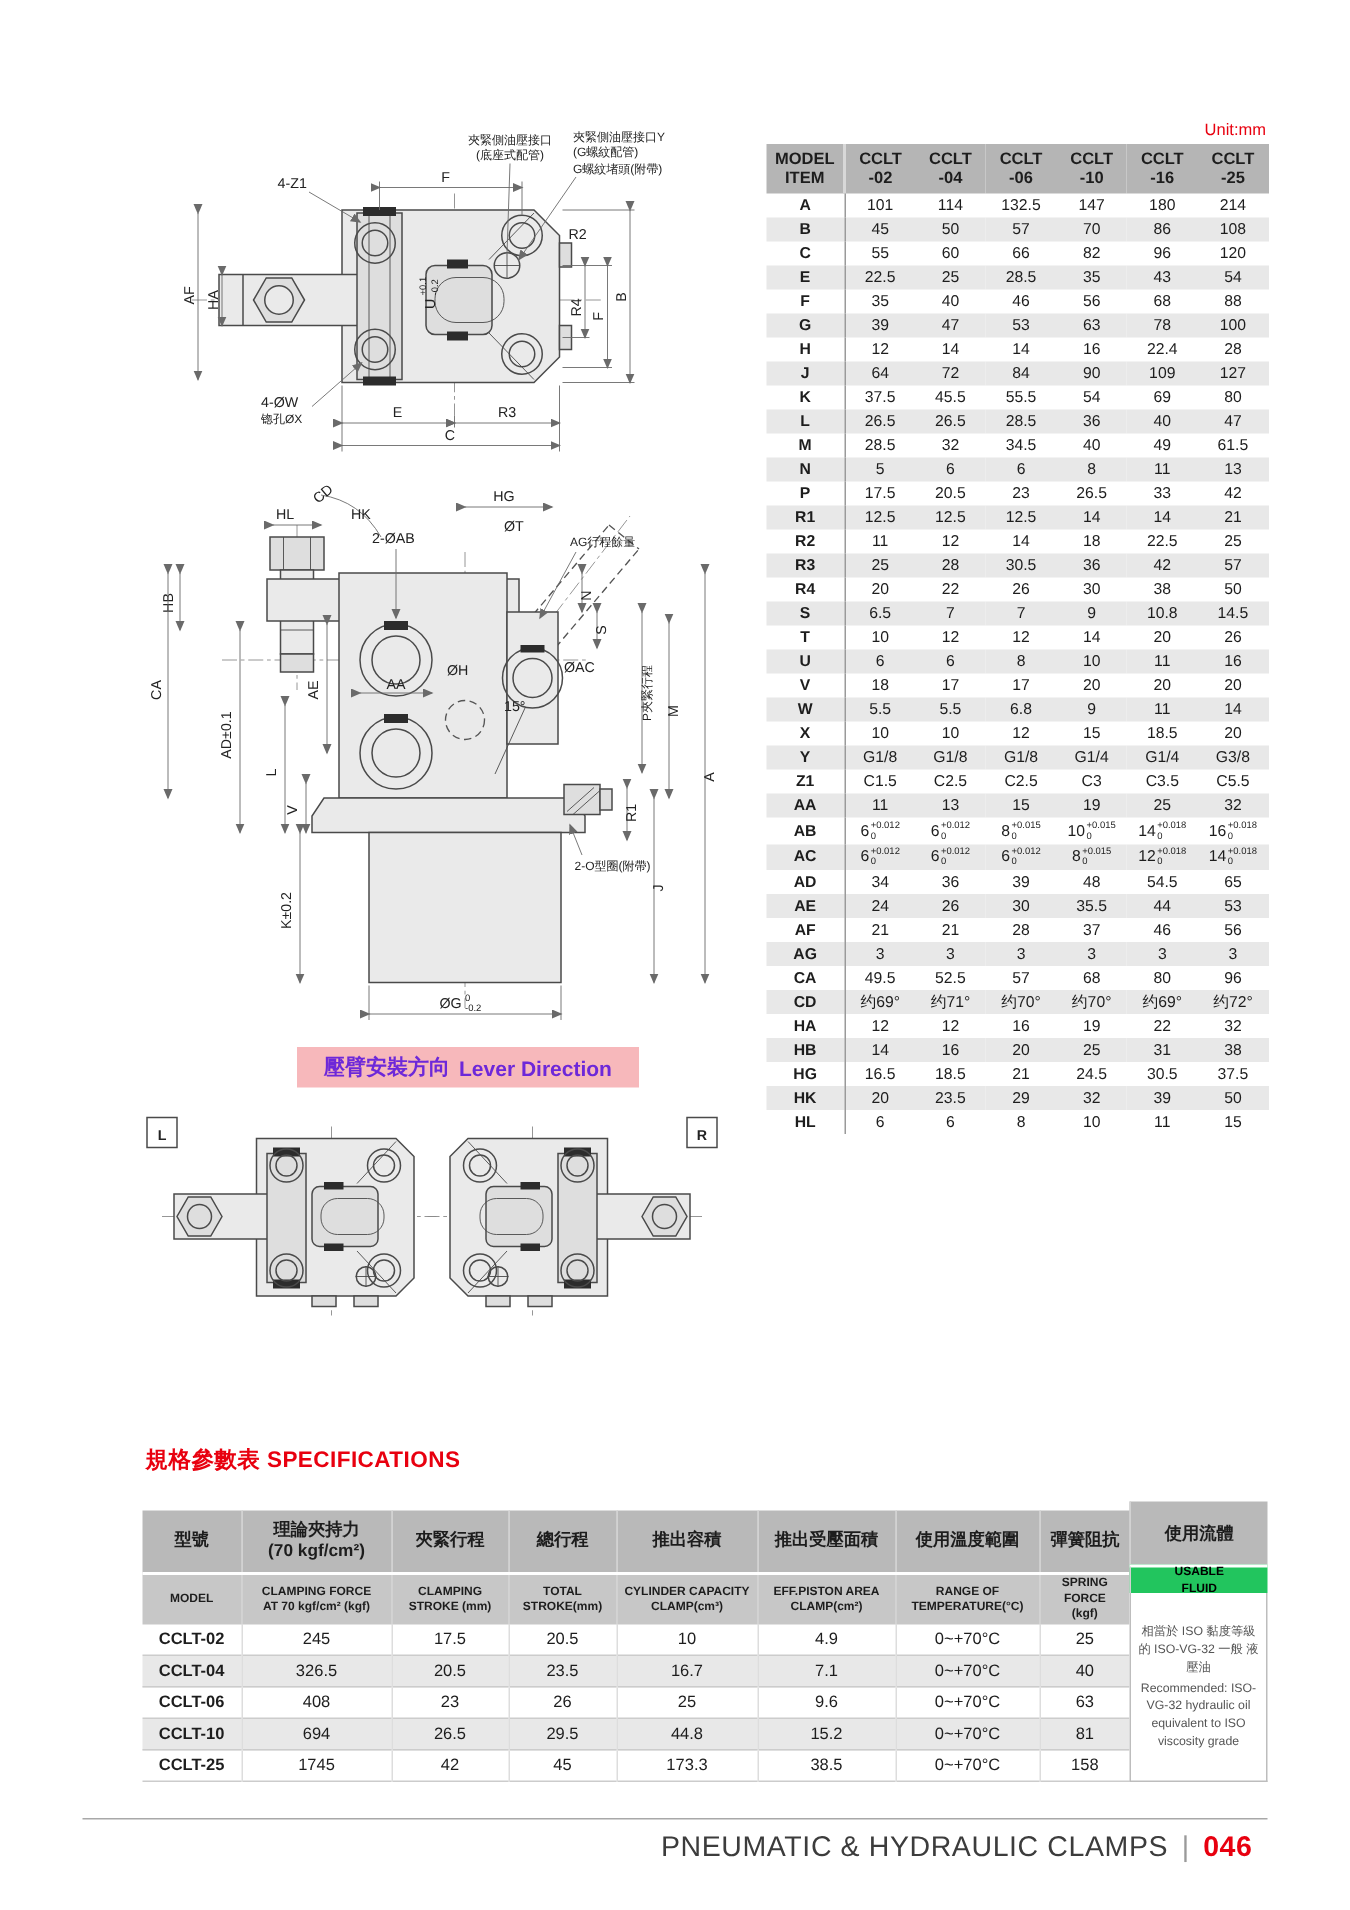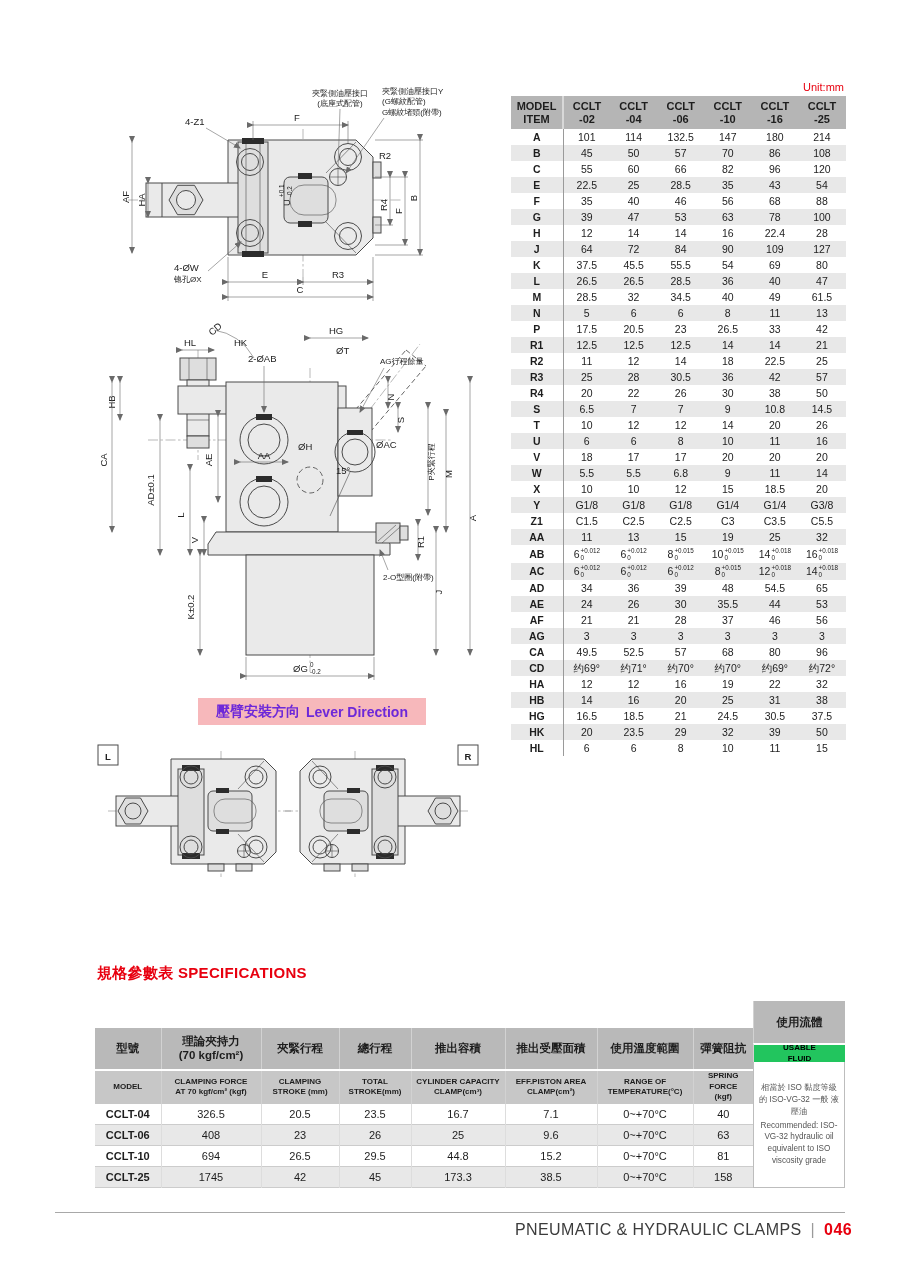--- a/index.html
+++ b/index.html
@@ -54,21 +54,21 @@
   .spec-table tbody td{font-size:11px}
   .spec-table tbody td,.spec-table tbody th{border-left:1px solid #dddddd}
   .spec-table tbody tr *:first-child{border-left:none}
   .fluid-col{width:92px;flex:0 0 92px}
   .fluid-th-zh{background:#b9b9b9;height:42px;display:flex;align-items:center;justify-content:center;font-size:11.5px;font-weight:bold;color:#1d1d1d;border-left:1px solid #d2d2d2}
   .fluid-th-en{background:#22c55e;height:19px;display:flex;align-items:center;justify-content:center;font-size:8px;font-weight:bold;white-space:pre-line;text-align:center;line-height:1.3;border-top:2px solid #fff;border-left:1px solid #d2d2d2}
   .fluid-body{height:126px;background:#fff;border:1px solid #bdbdbd;border-top:none;font-size:8.2px;color:#555;text-align:center;line-height:1.45;padding:5px 3px;display:flex;flex-direction:column;justify-content:center;gap:2px}
 
   
   .footer-line{position:absolute;left:55px;right:55px;top:1212px;border-top:1px solid #a8a8a8}
-  .footer{position:absolute;top:1221px;right:48px;font-size:16px;color:#3c3c3c;letter-spacing:.4px}
+  .footer{position:absolute;top:1221px;right:65px;font-size:19px;color:#3c3c3c;letter-spacing:.4px}
   .footer .sep{margin:0 9px;color:#9a9a9a}
   .footer .pg{color:#e8000f;font-weight:bold}
 </style>
 </head>
 <body>
 
 <div class="page">
 
   <div class="unit-label">Unit:mm</div>
 
@@ -839,20 +839,30 @@
 CLAMP(cm²)</th>
 
   <th>RANGE OF
 TEMPERATURE(°C)</th>
 
   <th>SPRING FORCE
 (kgf)</th>
 </tr>
       </thead>
       <tbody>
+  <tr>
+    <th>CCLT-02</th>
+    <td>245</td>
+    <td>17.5</td>
+    <td>20.5</td>
+    <td>10</td>
+    <td>4.9</td>
+    <td>0~+70°C</td>
+    <td>25</td>
+  </tr>
 
   <tr>
     <th>CCLT-04</th>
     <td>326.5</td>
     <td>20.5</td>
     <td>23.5</td>
     <td>16.7</td>
     <td>7.1</td>
     <td>0~+70°C</td>
     <td>40</td>

